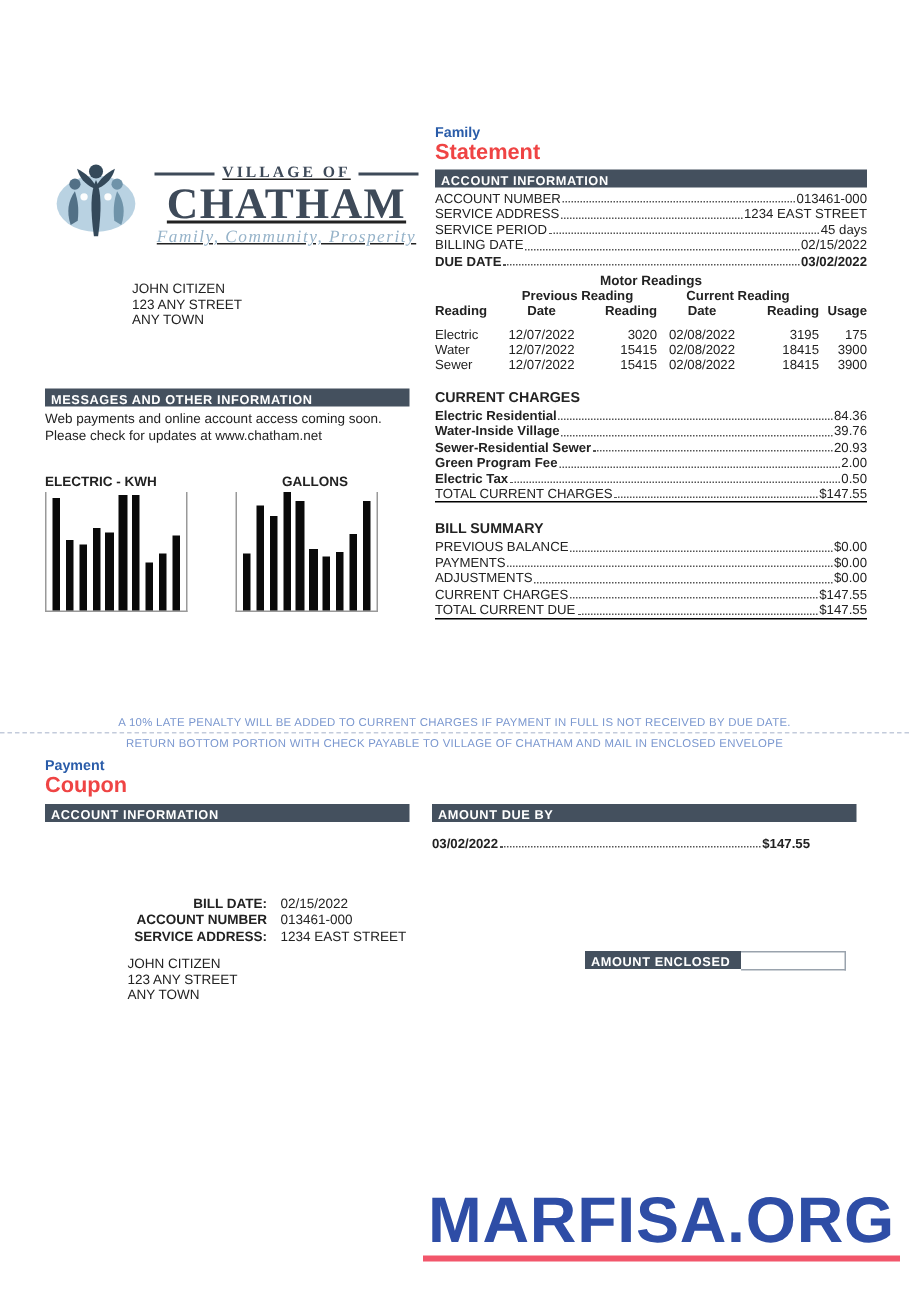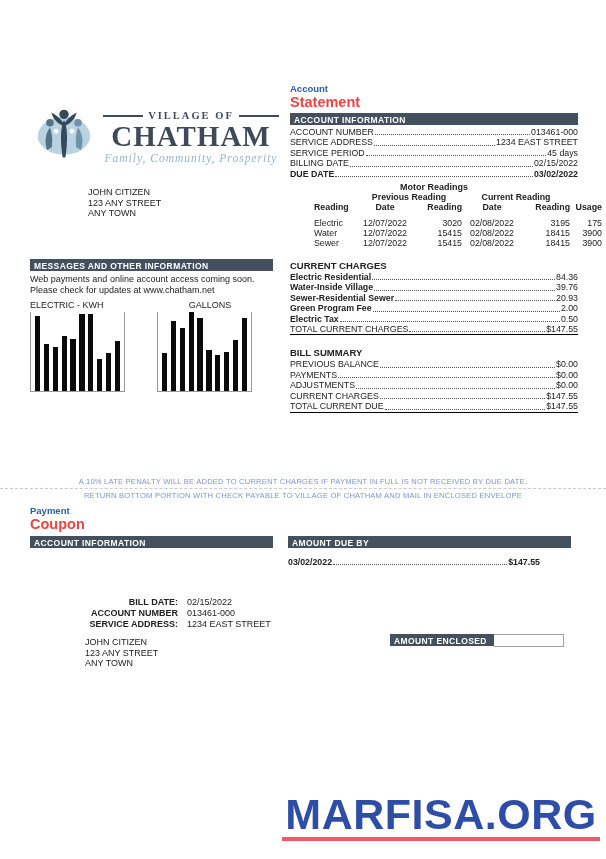--- a/index.html
+++ b/index.html
@@ -3,21 +3,21 @@
 <meta charset="utf-8">
 <style>
   html,body{margin:0;padding:0;background:#fff;}
   .page{position:relative;width:606px;height:859px;background:#fff;overflow:hidden;
         font-family:"Liberation Sans",sans-serif;color:#222;}
 
   
   .logo-block{position:absolute;left:34px;top:106px;width:250px;}
   .logo-inner{display:flex;align-items:flex-start;}
   .logo-mark{flex:0 0 auto;margin-right:4px;}
-  .logo-text{flex:1;padding-top:4px;}
+  .logo-text{flex:1;padding-top:4px;text-decoration:underline;}
   .village-of{display:flex;align-items:center;color:#3e4a59;font-family:"Liberation Serif",serif;
               font-size:10.5px;letter-spacing:2px;font-weight:bold;}
   .village-of .rule{flex:1;height:2px;background:#3e4a59;margin:0 5px;}
   .logo-name{font-family:"Liberation Serif",serif;font-size:29px;font-weight:bold;color:#3e4a59;
              letter-spacing:1px;line-height:30px;text-align:center;}
   .logo-tagline{font-family:"Liberation Serif",serif;font-style:italic;color:#96b3c9;
                 font-size:11.5px;text-align:center;letter-spacing:1px;margin-top:1px;}
 
   
   .recipient{position:absolute;left:88px;top:187px;font-size:9px;line-height:10.5px;}
@@ -30,34 +30,34 @@
   .bold{font-weight:bold;}
 
   
   .statement-col{position:absolute;left:290px;top:83px;width:288px;}
   .kicker{color:#2a5ca9;font-size:9.5px;font-weight:bold;}
   .big-title{color:#ef4444;font-size:14.5px;font-weight:bold;margin:0 0 3px;}
   .acct-rows{margin-top:2px;}
 
   .mr-title{font-size:9px;font-weight:bold;text-align:center;margin-top:3px;}
   .mr-grid{display:grid;grid-template-columns:42px 58px 48px 60px 48px 32px;font-size:8.8px;
-           line-height:10px;margin-left:24px;}
+           line-height:10px;}
   .mr-grid .gh{font-weight:bold;text-align:center;}
   .mr-grid .h{font-weight:bold;}
   .c-l{text-align:left;} .c-c{text-align:center;} .c-r{text-align:right;}
   .mr-gap{height:6px;}
 
   .sec-title{font-size:9.5px;font-weight:bold;margin:12px 0 1px;}
   .charges .lbl{font-weight:bold;}
   .total-row{font-weight:normal;border-bottom:1px solid #000000;}
 
   
   .messages{position:absolute;left:30px;top:259px;width:243px;}
   .messages p{margin:3px 0 0;font-size:9px;line-height:11px;}
-  .chart-labels{display:flex;font-size:9px;font-weight:normal;margin-top:4px;}
+  .chart-labels{display:flex;font-size:9px;font-weight:bold;margin-top:20px;}
   .chart-labels .cl1{width:130px;} .chart-labels .cl2{width:100px;text-align:center;}
   .charts{display:flex;margin-top:2px;}
   .chart{width:95px;height:80px;border-left:1px solid #999;border-right:1px solid #999;
          border-bottom:1px solid #999;display:flex;align-items:flex-end;gap:3.5px;
          padding:0 4px;box-sizing:border-box;}
   .chart + .chart{margin-left:32px;}
   .chart .bar{width:6px;background:#0a0a0a;}
 
   
   .penalty{position:absolute;left:0;top:477px;width:606px;text-align:center;
@@ -120,21 +120,21 @@
     </div>
   </div>
 
   <div class="recipient">
     <div>JOHN CITIZEN</div>
     <div>123 ANY STREET</div>
     <div>ANY TOWN</div>
   </div>
 
   <div class="statement-col">
-    <div class="kicker">Account</div>
+    <div class="kicker">Family</div>
     <div class="big-title">Statement</div>
 
     <div class="bar-header">ACCOUNT INFORMATION</div>
 
     <div class="acct-rows">
       <div class="leader-row">
         <span>ACCOUNT NUMBER</span>
         <span class="dots"></span>
         <span>013461-000</span>
       </div>

